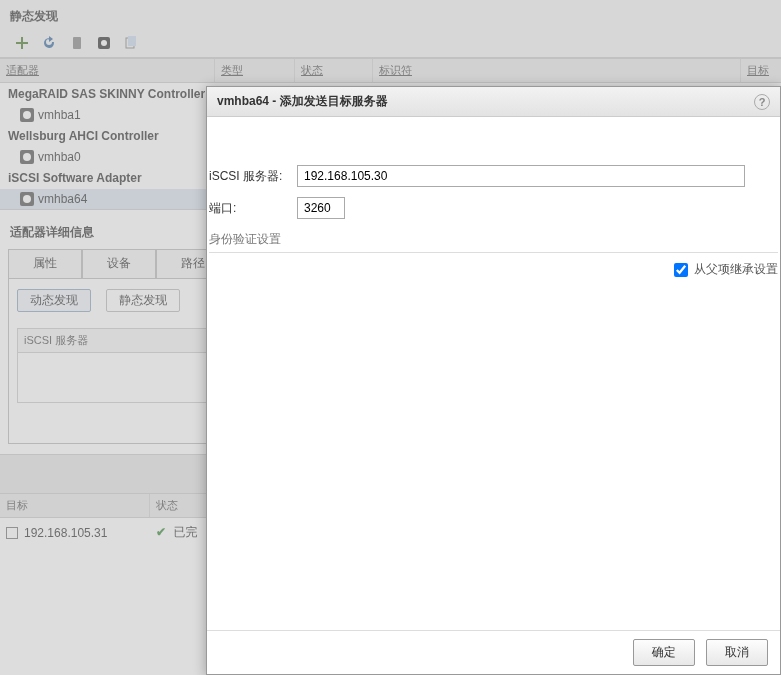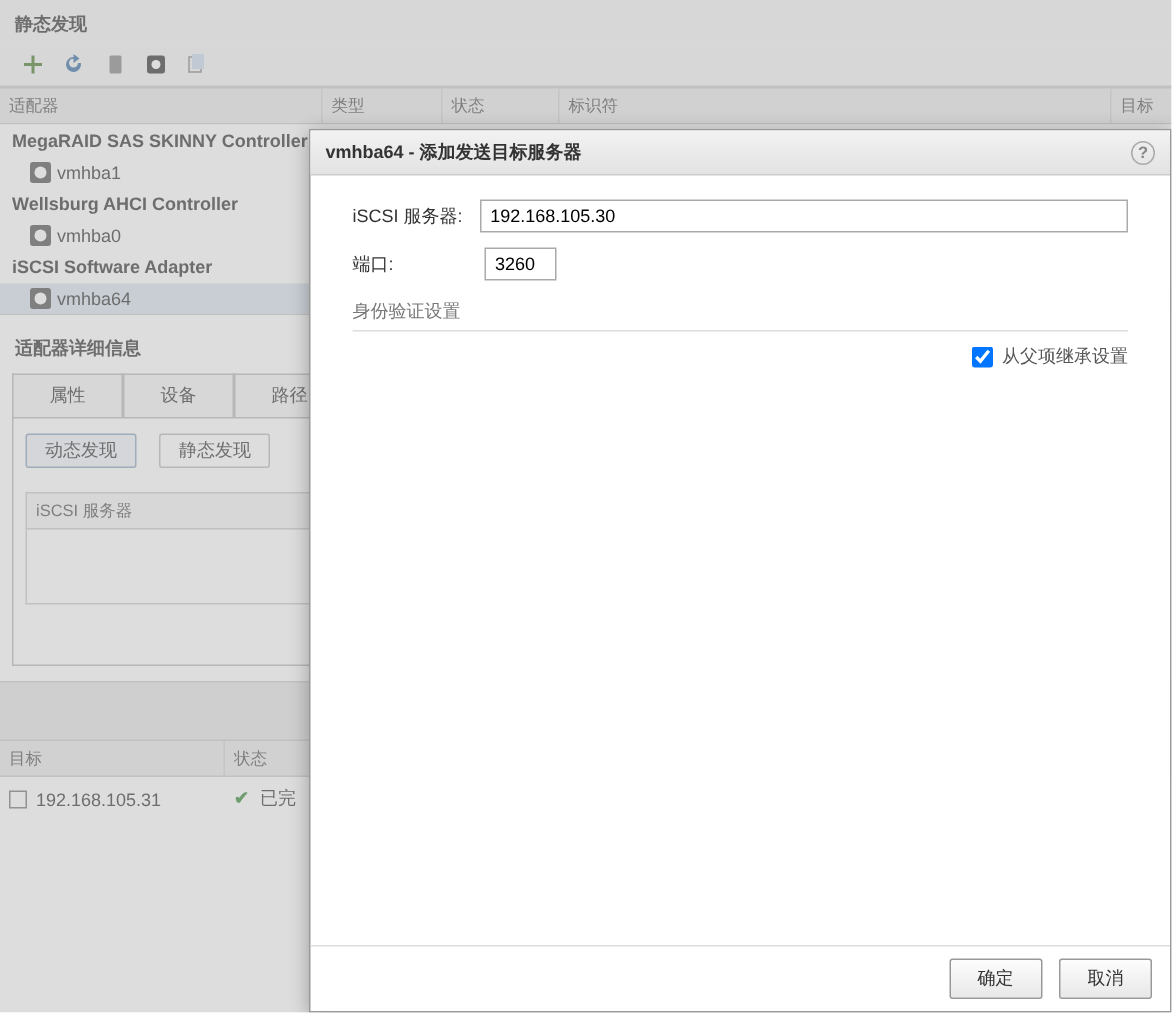--- a/index.html
+++ b/index.html
@@ -14,21 +14,21 @@
     position: relative;
   }
   .page-title { font-weight: bold; padding: 8px 10px 6px; background: #f4f4f4; }
   .toolbar { padding: 4px 14px 6px; background: #f4f4f4; border-bottom: 1px solid #ccc; }
   .tb-icon { display: inline-block; width: 16px; height: 16px; margin-right: 8px; vertical-align: middle; }
   .tb-icon svg { width: 16px; height: 16px; }
   .table-head {
     display: flex; background: #e9e9e9; border-top:1px solid #ccc; border-bottom: 1px solid #ccc;
     font-size: 11px; color: #555;
   }
-  .table-head div { padding: 4px 6px; border-right: 1px solid #d4d4d4; }
+  .table-head div { padding: 4px 6px; border-right: 1px solid #d4d4d4; text-decoration: underline; }
   .col-adapter { width: 215px; }
   .col-type { width: 80px; }
   .col-state { width: 78px; }
   .col-id { flex: 1; }
   .col-target { width: 40px; border-right: none !important; }
   .adapter-list { border-bottom: 1px solid #ccc; }
   .adapter-group { font-weight: bold; padding: 4px 8px; background: #fff; }
   .adapter-item { padding: 3px 8px 3px 20px; display: flex; align-items: center; gap: 4px; }
   .adapter-item.selected { background: #d9e3ee; }
   .hba-icon { display:inline-block; width:14px; height:14px; background:#555; position:relative; border-radius:2px; }
@@ -52,30 +52,30 @@
   .check { color:#3a8a3a; font-weight:bold; margin-right:4px; }
 
   
   .overlay {
     position:absolute; left:0; top:0; width:781px; height:675px;
     background:rgba(180,180,180,0.45);
   }
   .dialog {
     position:absolute; left:206px; top:86px; width:575px; height:589px;
     background:#fff; border:1px solid #999; box-shadow:0 2px 12px rgba(0,0,0,0.3);
-    display:flex; flex-direction:column;
+    display:flex; flex-direction:column;gap:32px;
   }
   .dlg-title {
     background: linear-gradient(#f2f2f2,#e3e3e3);
     border-bottom:1px solid #ccc;
     padding:6px 10px; font-weight:bold;
     display:flex; justify-content:space-between; align-items:center;
   }
   .help-icon { width:16px; height:16px; border:1px solid #aaa; border-radius:50%; text-align:center; line-height:14px; font-size:11px; color:#888; cursor:pointer; }
-  .dlg-body { flex:1; padding:16px 28px; }
+  .dlg-body { flex:1; padding:16px 2px; }
   .form-row { display:flex; align-items:center; margin-bottom:10px; }
   .form-label { width:88px; color:#333; }
   .form-input { border:1px solid #aaa; padding:3px 6px; font-size:12px; }
   .input-wide { width:448px; }
   .input-small { width:48px; }
   .section-head { color:#777; border-bottom:1px solid #ddd; padding-bottom:4px; margin:12px 0 8px; }
   .checkbox-row { display:flex; align-items:center; gap:6px; color:#555;justify-content:flex-end; }
   .checkbox-row input { width:14px; height:14px; }
   .dlg-footer {
     border-top:1px solid #ddd; padding:8px 12px; text-align:right;

